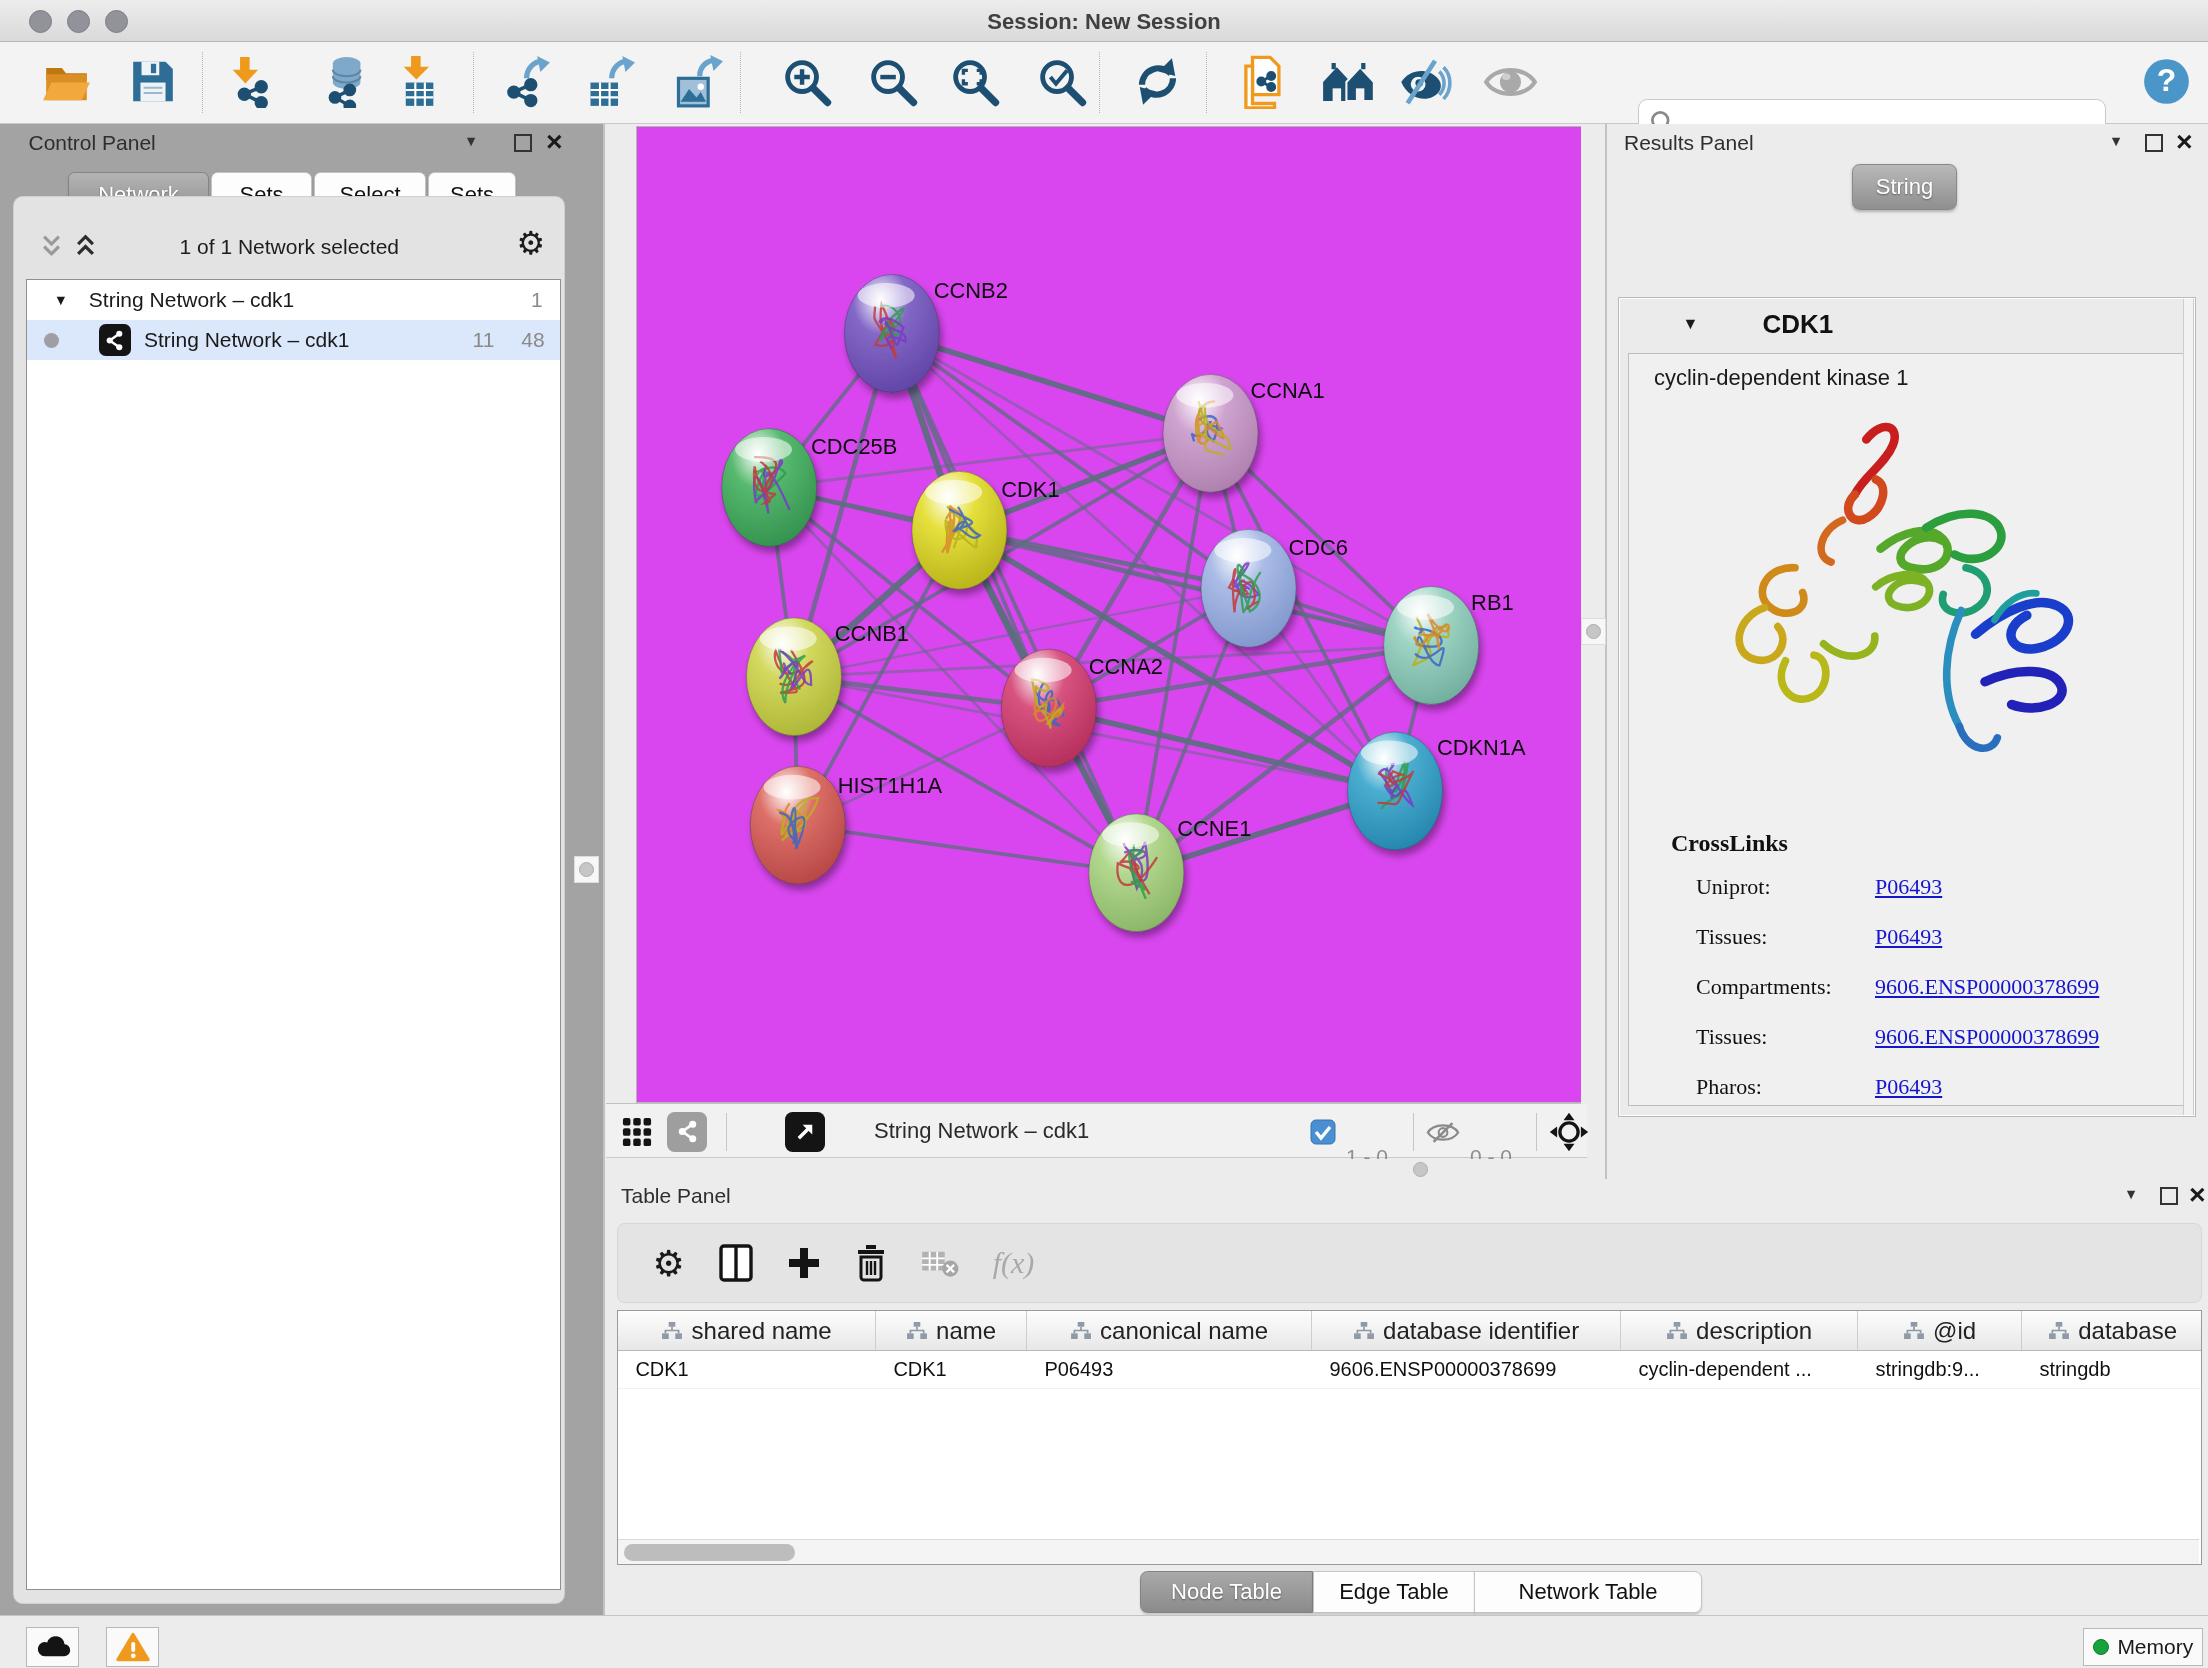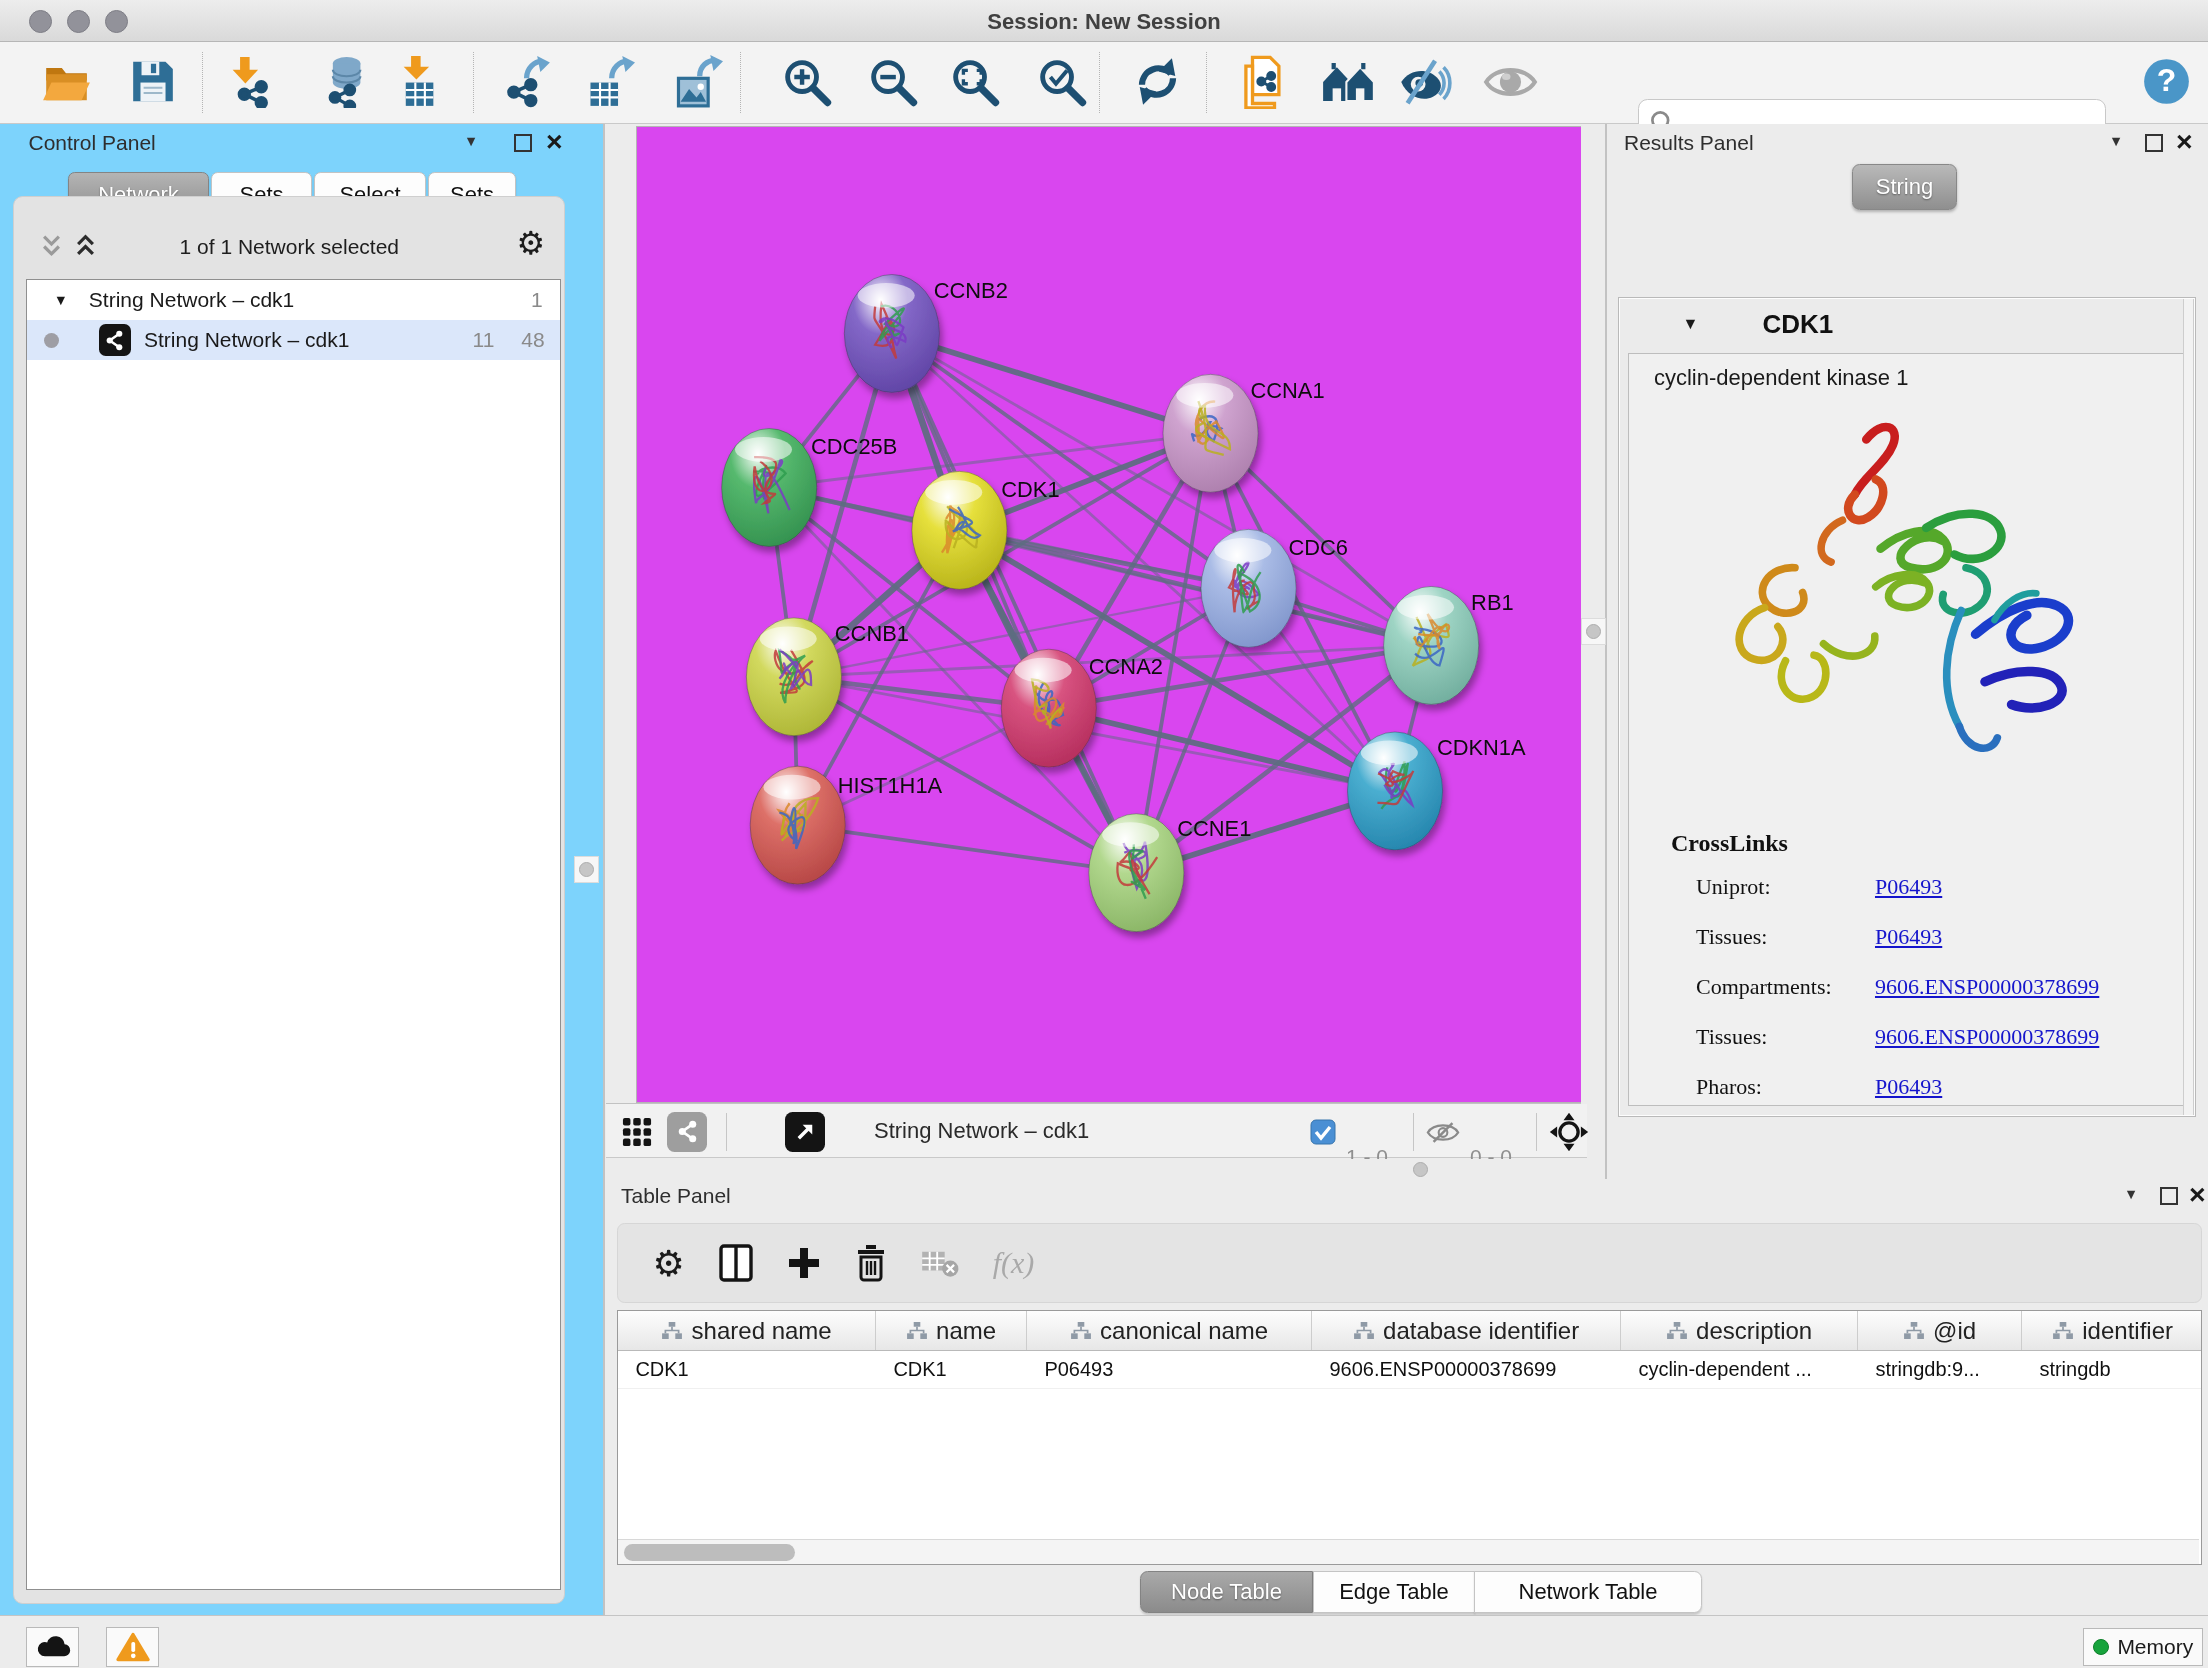--- a/index.html
+++ b/index.html
@@ -18,21 +18,21 @@
   
   .toolbar { left:0; top:42px; width:2208px; height:82px; background:#f3f3f3; border-bottom:1.9px solid #c9c9c9; }
   .tbtn { top:11.4px; width:57px; height:57px; display:flex; align-items:center; justify-content:center; }
   .tsep { top:9.5px; width:0; height:61px; border-left:1.9px dotted #b4b4b4; }
   .searchbox { top:57px; left:1638px; width:468px; height:46px; background:#fff; border:1.9px solid #c8c8c8;
     border-radius:9.5px; display:flex; align-items:center; padding-left:9.5px; }
   .searchbox input { border:none; outline:none; font-size:21px; width:409px; background:transparent;
     font-family:"Liberation Sans",sans-serif; }
 
   
-  .cpanel { left:0; top:124px; width:603px; height:1491px; background:#7dd3fc; }
+  .cpanel { left:0; top:124px; width:603px; height:1491px; background:#a3a3a3; }
   .panel-title { font-size:21px; color:#2e2e2e; }
   .pctrl { font-size:19px; color:#333; cursor:default; }
   .tab { height:46px; border:1px solid #c3c3c3; border-radius:6.7px 6.7px 5.7px 5.7px; background:#fdfdfd;
     display:flex; align-items:center; justify-content:center; font-size:22px; color:#111;
     box-shadow:0 1px 1.9px rgba(0,0,0,.15); }
   .tab.sel { background:linear-gradient(#b4b4b4,#8d8d8d); color:#fff; border-color:#848484;
     text-shadow:0 1px 1.9px rgba(0,0,0,.4); }
   .groupbox { background:#e3e3e3; border:1px solid #cfcfcf; border-radius:9.5px; }
   .treebox { background:#fff; border:1.9px solid #8f8f8f; }
   .trow { height:40px; display:flex; align-items:center; font-size:21px; }
@@ -776,21 +776,21 @@
         </div>
       <div class="th" style="width:181px;border-right:none">
         <svg width="20" height="17" viewBox="0 0 21 18">
             <g fill="#8f9aa6">
               <rect x="7" y="0" width="7" height="5"></rect>
               <rect x="0" y="12" width="7" height="6"></rect>
               <rect x="14" y="12" width="7" height="6"></rect>
               <path d="M10.5 5v4M3.5 12V9h14v3" stroke="#8f9aa6" stroke-width="1.8" fill="none"></path>
             </g>
           </svg>
-        <span>identifier</span>
+        <span>database</span>
         </div>
     </div>
     <div class="trdata">
       <div class="td" style="width:258px">CDK1</div>
       <div class="td" style="width:151px">CDK1</div>
       <div class="td" style="width:285px">P06493</div>
       <div class="td" style="width:309px">9606.ENSP00000378699</div>
       <div class="td" style="width:237px">cyclin-dependent ...</div>
       <div class="td" style="width:164px">stringdb:9...</div>
       <div class="td" style="width:181px">stringdb</div>

